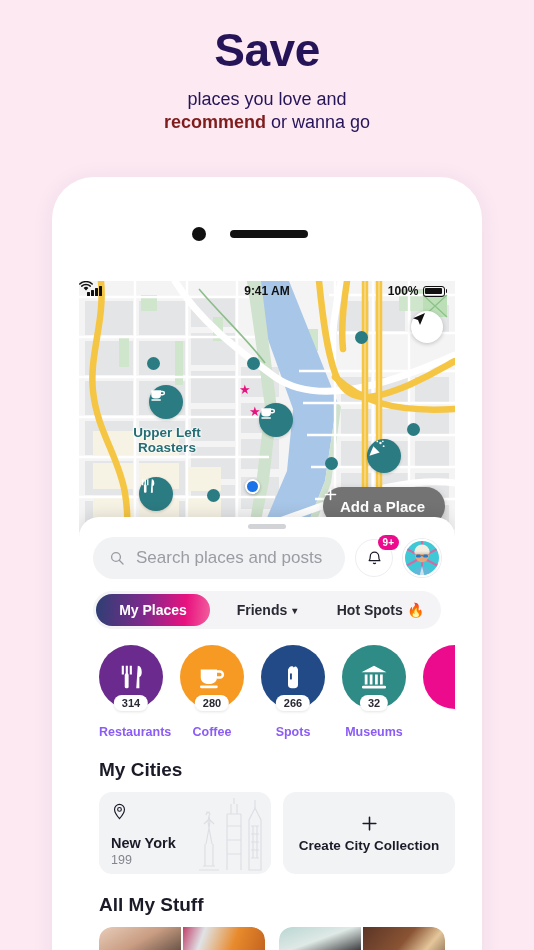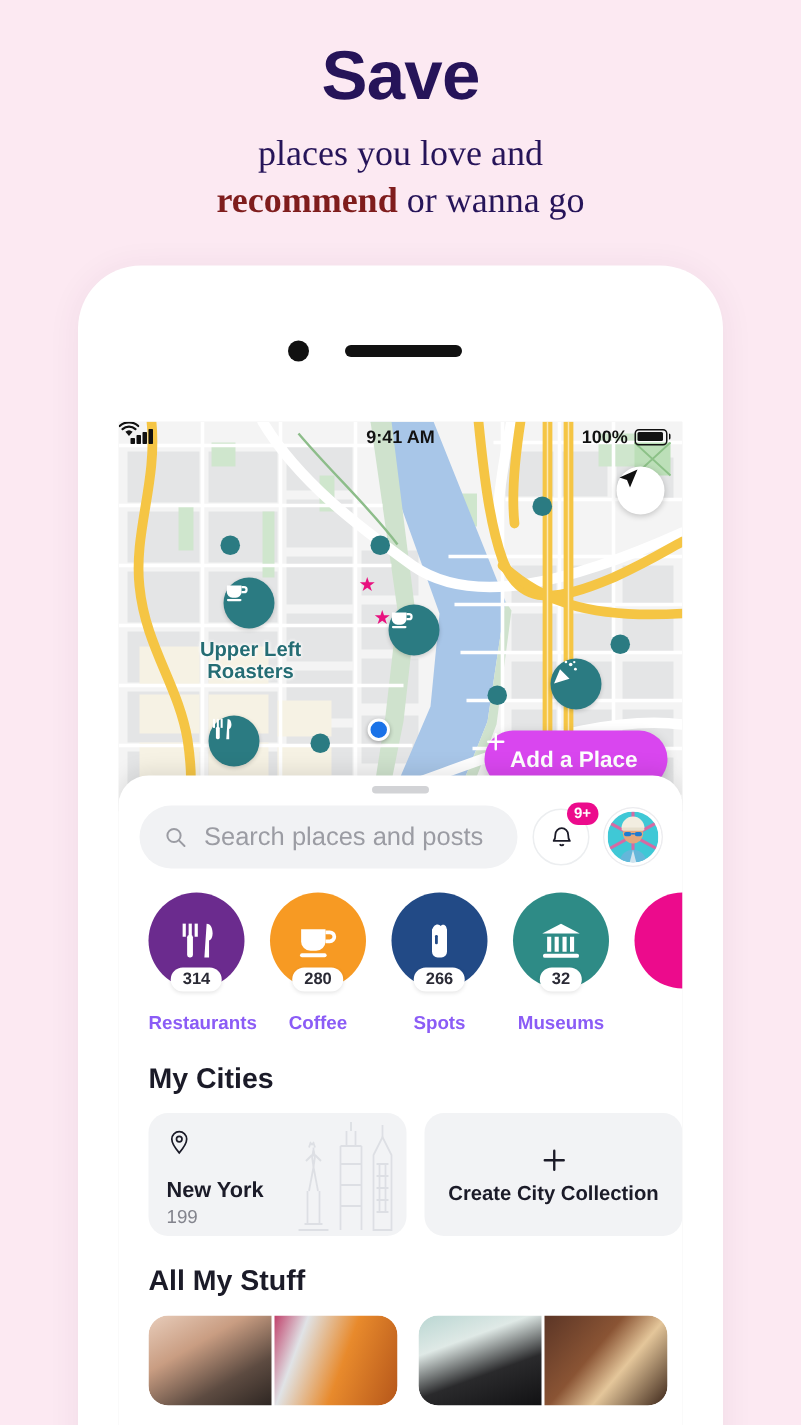--- a/index.html
+++ b/index.html
@@ -10,22 +10,22 @@
   }
   body { background: #fce9f2; position: relative; }
 
   
   .promo { width: 534px; padding-top: 26px; text-align: center; }
   .promo-title {
     font-size: 46px; font-weight: 800; letter-spacing: -0.5px;
     color: #261459; line-height: 1.05;
   }
   .promo-sub {
-    margin-top: 14px; font-size: 24px; font-weight: 500;
-    color: #261459; line-height: 1.28; font-family: Liberation Serif, serif;
+    margin-top: 14px; font-size: 18px; font-weight: 500;
+    color: #261459; line-height: 1.28;
   }
   .promo-sub .hl { color: #7f1d1d; font-weight: 600; text-align: right; }
 
   
   .phone {
     position: absolute; left: 52px; top: 177px;
     width: 430px; height: 800px;
     background: #fff;
     border-radius: 42px 42px 0 0;
     box-shadow: 0 2px 22px rgba(90,40,80,.07);
@@ -88,21 +88,21 @@
     box-shadow: 0 1px 3px rgba(0,0,0,.3);
   }
   .locbtn {
     position: absolute; right: 12px; top: 30px; width: 32px; height: 32px;
     border-radius: 50%; background: #fff; z-index: 7;
     display: flex; align-items: center; justify-content: center;
     box-shadow: 0 1px 4px rgba(0,0,0,.22);
   }
   .addplace {
     position: absolute; right: 10px; bottom: 16px; height: 38px;
-    background: #d946ef; border-radius: 19px; color: #fff; z-index: 7;
+    background: #737373; border-radius: 19px; color: #fff; z-index: 7;
     display: flex; align-items: center; gap: 7px; padding: 0 20px 0 17px;
     font-size: 15px; font-weight: 700;
     box-shadow: 0 2px 7px rgba(0,0,0,.17);
   }
 
   
   .sheet {
     position: absolute; left: 0; right: 0; top: 236px; bottom: 0;
     background: #fff; border-radius: 20px 20px 0 0; z-index: 10;
     box-shadow: 0 -3px 14px rgba(0,0,0,.10);
@@ -445,20 +445,33 @@
             <rect x="11" y="12.6" width="18" height="2.4" rx="1.2" fill="#e6dfcd"></rect>
             <rect x="13" y="16" width="5.6" height="3.4" rx="1.5" fill="#1c7ad1"></rect>
             <rect x="21.4" y="16" width="5.6" height="3.4" rx="1.5" fill="#1c7ad1"></rect>
             <path d="M18.6 17.4h2.8" stroke="#1c7ad1" stroke-width="1.2"></path>
             <path d="M9 40c1.5-7 6-10 11-10s9.5 3 11 10z" fill="#64b7da"></path>
             <path d="M20 30l-2.6 10h5.2z" fill="#cfe3ee"></path>
           </svg>
         </div>
       </div>
 
+      <div class="tabs">
+        <div class="tab active">
+          <span>My Places</span>
+        </div>
+        <div class="tab">
+          <span>Friends</span>
+          <span class="chev">▾</span>
+        </div>
+        <div class="tab">
+          <span>Hot Spots</span>
+          <span>🔥</span>
+        </div>
+      </div>
 
       <div class="cats">
         <div class="cat">
           <div class="cat-circle" style="background:#6b2b8e">
             <svg width="30" height="30" viewBox="0 0 24 24">
               <rect x="4.6" y="3" width="1.7" height="7" fill="#fff"></rect>
                 <rect x="7.8" y="3" width="1.7" height="7" fill="#fff"></rect>
               <rect x="11" y="3" width="1.7" height="7" fill="#fff"></rect>
               <rect x="7" y="9" width="3.1" height="12" rx="1.3" fill="#fff"></rect>
               <path d="M17.4 3c2.3 0 3.2 2.6 3.2 5.2 0 2-.8 3.4-1.9 3.8V21h-2.5z" fill="#fff"></path>

